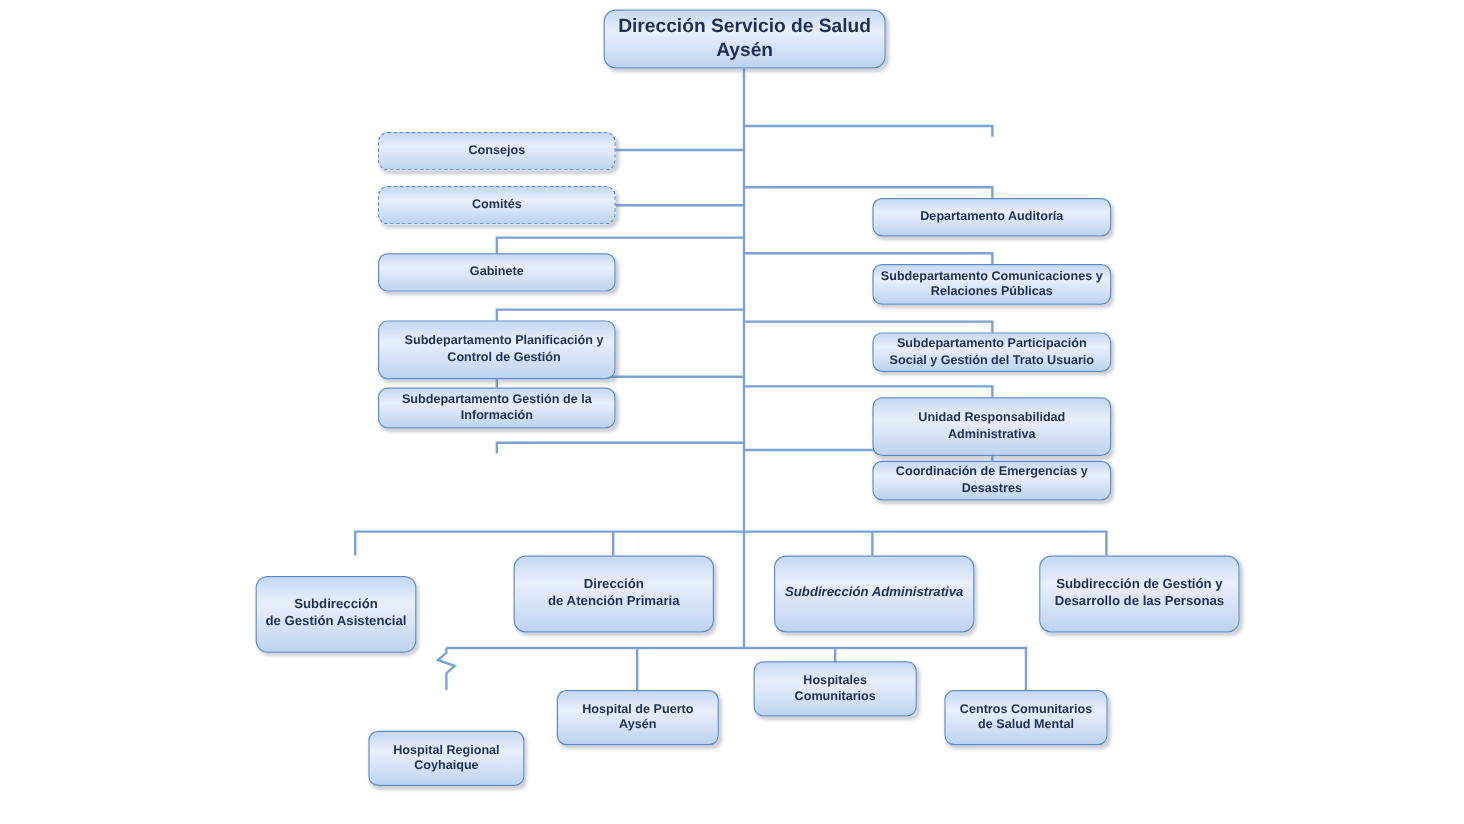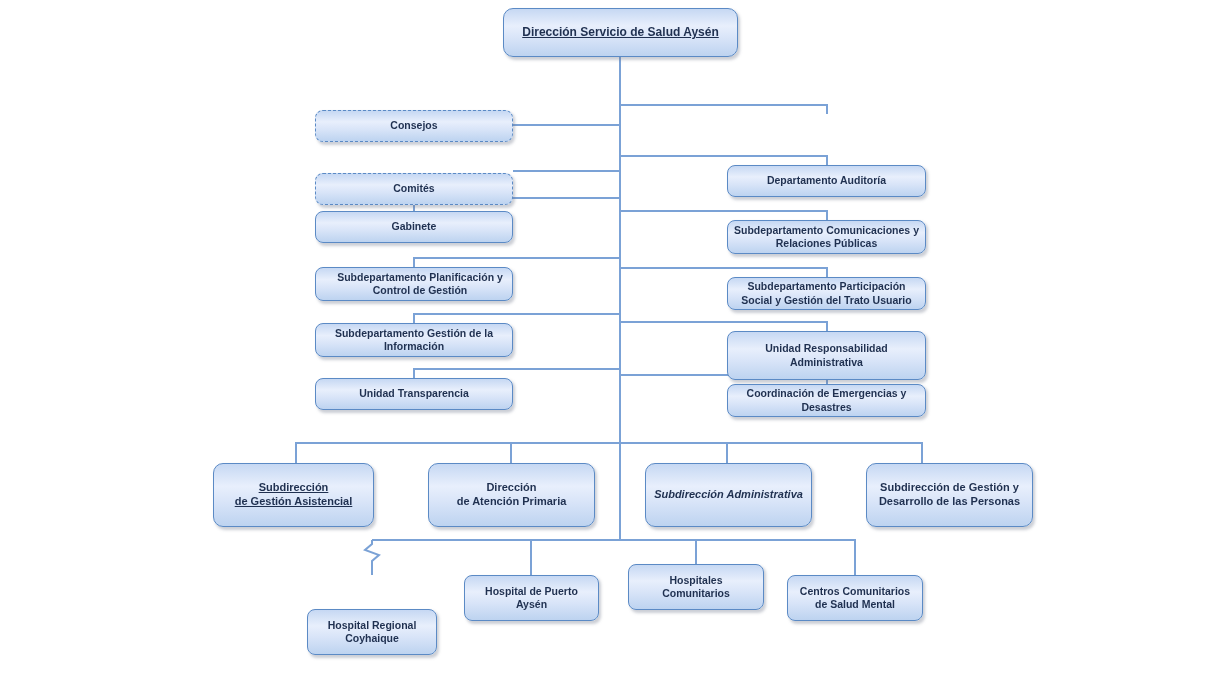--- a/index.html
+++ b/index.html
@@ -21,21 +21,21 @@
     border-radius:8px;
     box-shadow:2px 2.5px 3px rgba(105,115,135,0.35);
     color:#1f3050;
     font-weight:bold;
     font-size:10.5px;
     line-height:1.25;
     white-space:pre-line;
     padding:2px 4px;
   }
   .node.dashed{border-style:dashed;}
-  .node.root{font-size:12px;border-radius:10px;text-decoration:underline;}
+  .node.root{font-size:16px;border-radius:10px;}
   .node.big{border-radius:10px;font-size:11px;}
 </style>
 </head>
 <body>
 
 <div id="canvas">
 
   <svg id="connector-layer" viewBox="0 0 1220 687" xmlns="http://www.w3.org/2000/svg" fill="none" stroke="#7ba2d6" stroke-width="2">
 
     <path d="M620 57 V540"></path>
@@ -62,36 +62,33 @@
     <path d="M372 540 V544 L365 550 L379 555 L372 561 V575"></path>
   </svg>
 
   <div class="node root" style="left:503px;top:8px;width:235px;height:49px;">
     <span>Dirección Servicio de Salud Aysén</span>
   </div>
 
   <div class="node dashed" style="left:315px;top:110px;width:198px;height:32px;">
     <span>Consejos</span>
   </div>
-  <div class="node dashed" style="left:315px;top:173px;width:198px;height:32px;">
+  <div class="node dashed" style="left:315px;top:155px;width:198px;height:32px;">
     <span>Comités</span>
   </div>
   <div class="node" style="left:315px;top:211px;width:198px;height:32px;">
     <span>Gabinete</span>
   </div>
-  <div class="node" style="left:315px;top:267px;width:198px;height:34px;padding-left:16px;">
+  <div class="node" style="left:315px;top:267px;width:198px;height:49px;padding-left:16px;">
     <span>Subdepartamento Planificación y
 Control de Gestión</span>
   </div>
   <div class="node" style="left:315px;top:323px;width:198px;height:34px;">
     <span>Subdepartamento Gestión de la
 Información</span>
-  </div>
-  <div class="node" style="left:315px;top:378px;width:198px;height:32px;">
-    <span>Unidad Transparencia</span>
   </div>
 
   <div class="node" style="left:727px;top:165px;width:199px;height:32px;">
     <span>Departamento Auditoría</span>
   </div>
   <div class="node" style="left:727px;top:220px;width:199px;height:34px;">
     <span>Subdepartamento Comunicaciones y
 Relaciones Públicas</span>
   </div>
   <div class="node" style="left:727px;top:277px;width:199px;height:33px;">
@@ -100,21 +97,21 @@
   </div>
   <div class="node" style="left:727px;top:331px;width:199px;height:49px;">
     <span>Unidad Responsabilidad
 Administrativa</span>
   </div>
   <div class="node" style="left:727px;top:384px;width:199px;height:33px;">
     <span>Coordinación de Emergencias y
 Desastres</span>
   </div>
 
-  <div class="node big" style="left:213px;top:463px;width:161px;height:64px;text-decoration:underline;">
+  <div class="node big" style="left:213px;top:480px;width:134px;height:64px;">
     <span>Subdirección
 de Gestión Asistencial</span>
   </div>
   <div class="node big" style="left:428px;top:463px;width:167px;height:64px;">
     <span>Dirección
 de Atención Primaria</span>
   </div>
   <div class="node big" style="left:645px;top:463px;width:167px;height:64px;font-style:italic;">
     <span>Subdirección Administrativa</span>
   </div>
@@ -124,21 +121,21 @@
   </div>
 
   <div class="node" style="left:307px;top:609px;width:130px;height:46px;">
     <span>Hospital Regional
 Coyhaique</span>
   </div>
   <div class="node" style="left:464px;top:575px;width:135px;height:46px;">
     <span>Hospital de Puerto
 Aysén</span>
   </div>
-  <div class="node" style="left:628px;top:564px;width:136px;height:46px;">
+  <div class="node" style="left:628px;top:551px;width:136px;height:46px;">
     <span>Hospitales
 Comunitarios</span>
   </div>
   <div class="node" style="left:787px;top:575px;width:136px;height:46px;">
     <span>Centros Comunitarios
 de Salud Mental</span>
   </div>
 
 </div>
 

